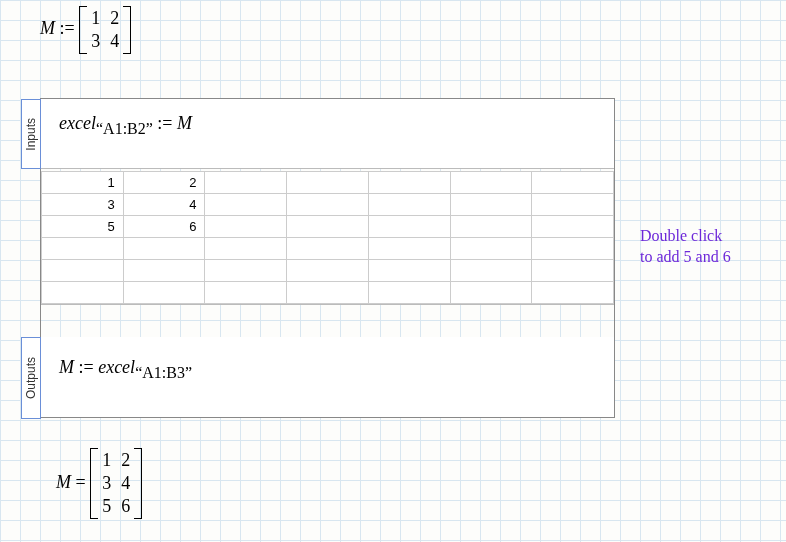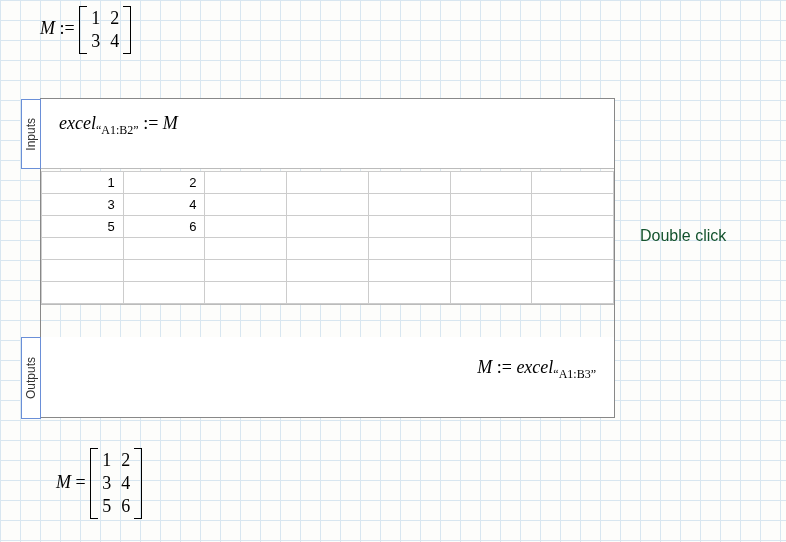--- a/index.html
+++ b/index.html
@@ -79,21 +79,21 @@
   .inputs-area {
     position: absolute;
     left: 0; top: 0; right: 0;
     height: 70px;
     background: #fff;
     border-bottom: 1px solid #bbb;
     padding: 14px 18px;
     font-size: 18px;
     font-style: italic;
   }
-  .sub { font-size: 12px; vertical-align: sub; font-style: normal; margin-top: 12px; }
+  .sub { font-size: 16px; vertical-align: sub; font-style: normal; margin-top: 12px; }
 
   .table-area {
     position: absolute;
     left: 0; top: 72px; right: 0;
     background: #fff;
     border-bottom: 1px solid #bbb;
   }
   table.excel {
     border-collapse: collapse;
     width: 100%;
@@ -110,32 +110,31 @@
     background: #fff;
   }
 
   .outputs-area {
     position: absolute;
     left: 0; top: 238px; right: 0; bottom: 0;
     background: #fff;
     padding: 20px 18px;
     font-size: 18px;
     font-style: italic;
-    text-align: right;
   }
 
   
   .annotation {
     position: absolute;
     left: 640px;
     top: 226px;
     width: 140px;
-    font-family: Liberation Sans, sans-serif;
+    font-family: Liberation Serif, serif;
     font-size: 16px;
-    color: #14532d;
+    color: #6d28d9;
     line-height: 1.3;
   }
 
   
   .region-bottom { left: 56px; top: 448px; }
 
 </style>
 </head>
 <body>
 
@@ -233,20 +232,21 @@
   <div class="outputs-area">
     <span>M</span>
     <span style="font-style:normal">:=</span>
     <span>excel</span><span class="sub">“A1:B3”</span>
   </div>
 
 </div>
 
 <div class="annotation">
   <div>Double click</div>
+  <div>to add 5 and 6</div>
 </div>
 
 <div class="math-region region-bottom">
   <span>M</span>
   <span style="font-style:normal">=</span>
   <span class="matrix-wrap">
     <span class="matrix-bracket left"></span>
     <span class="matrix-body three-rows">
       <span>1</span>
       <span>2</span>

